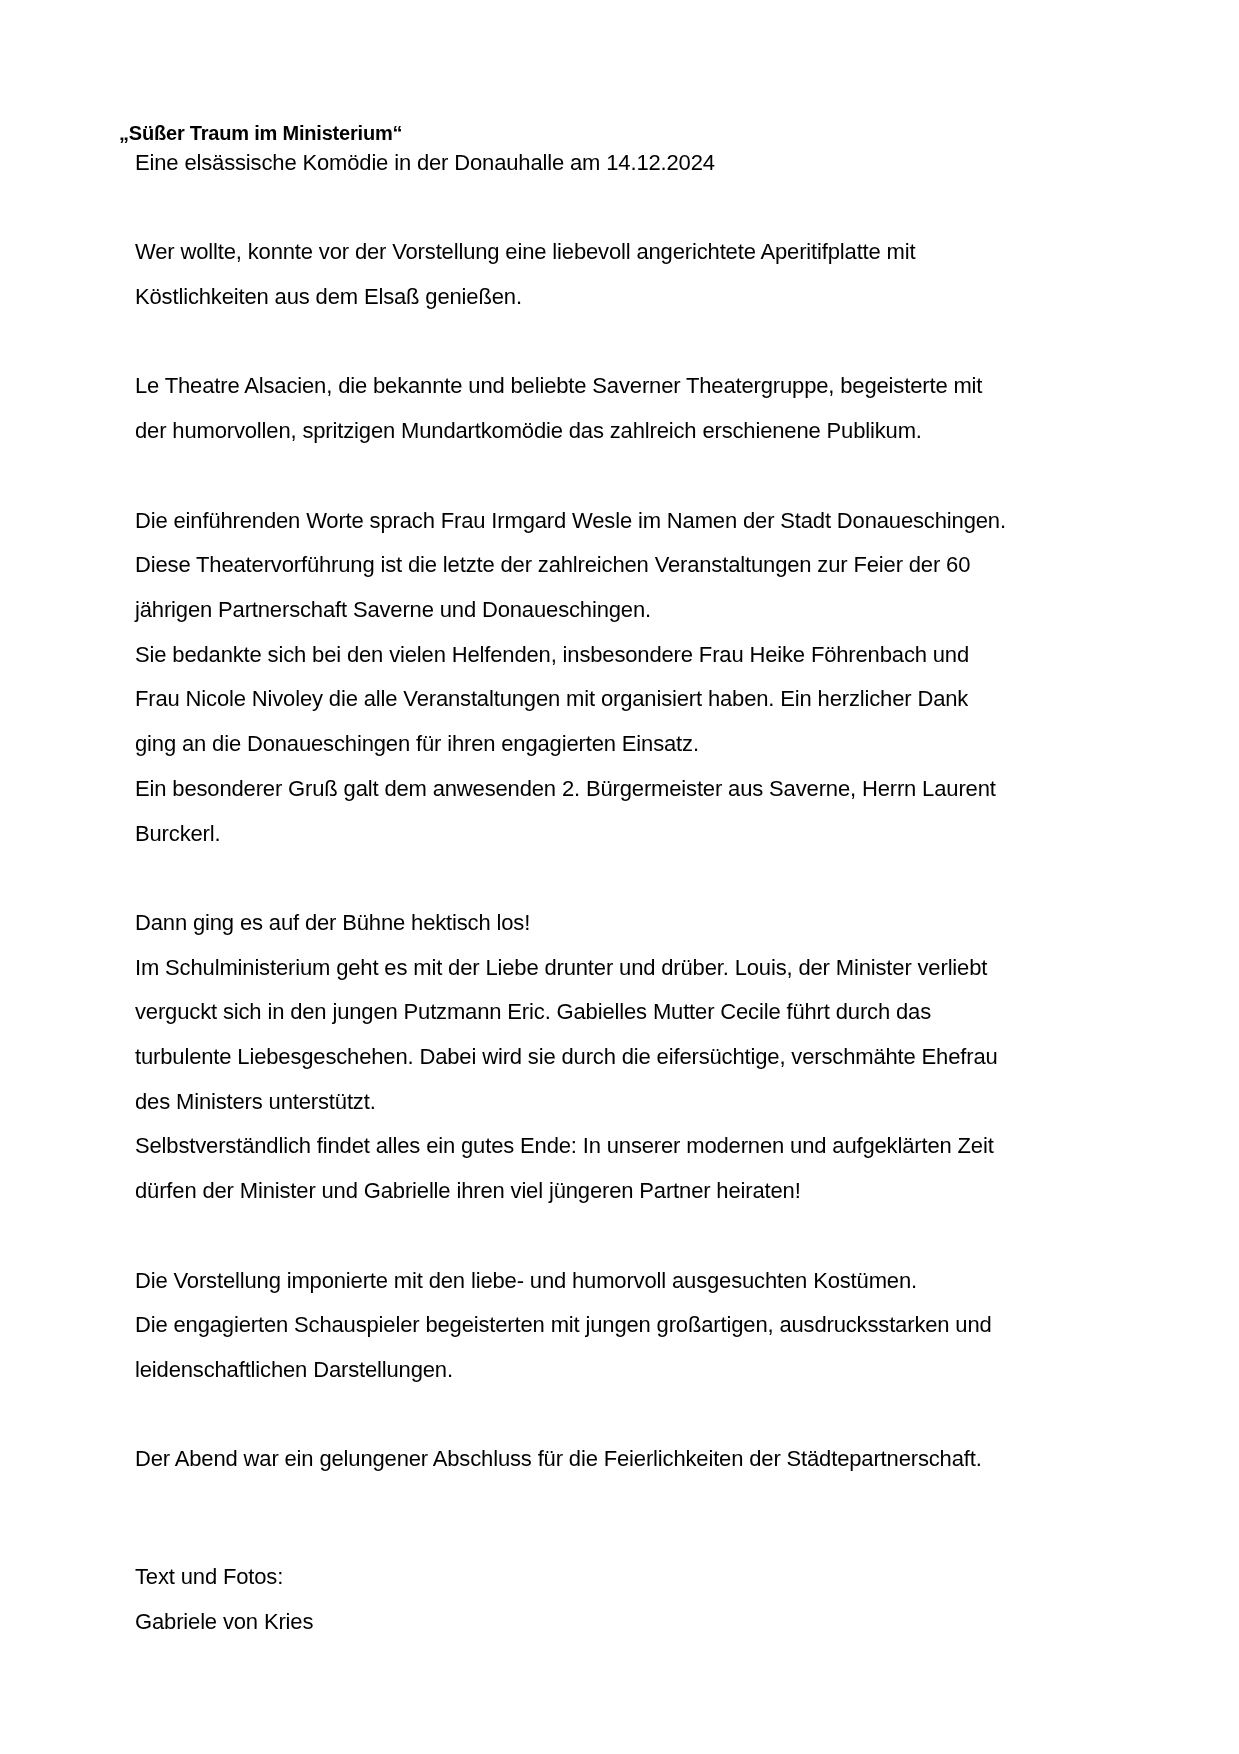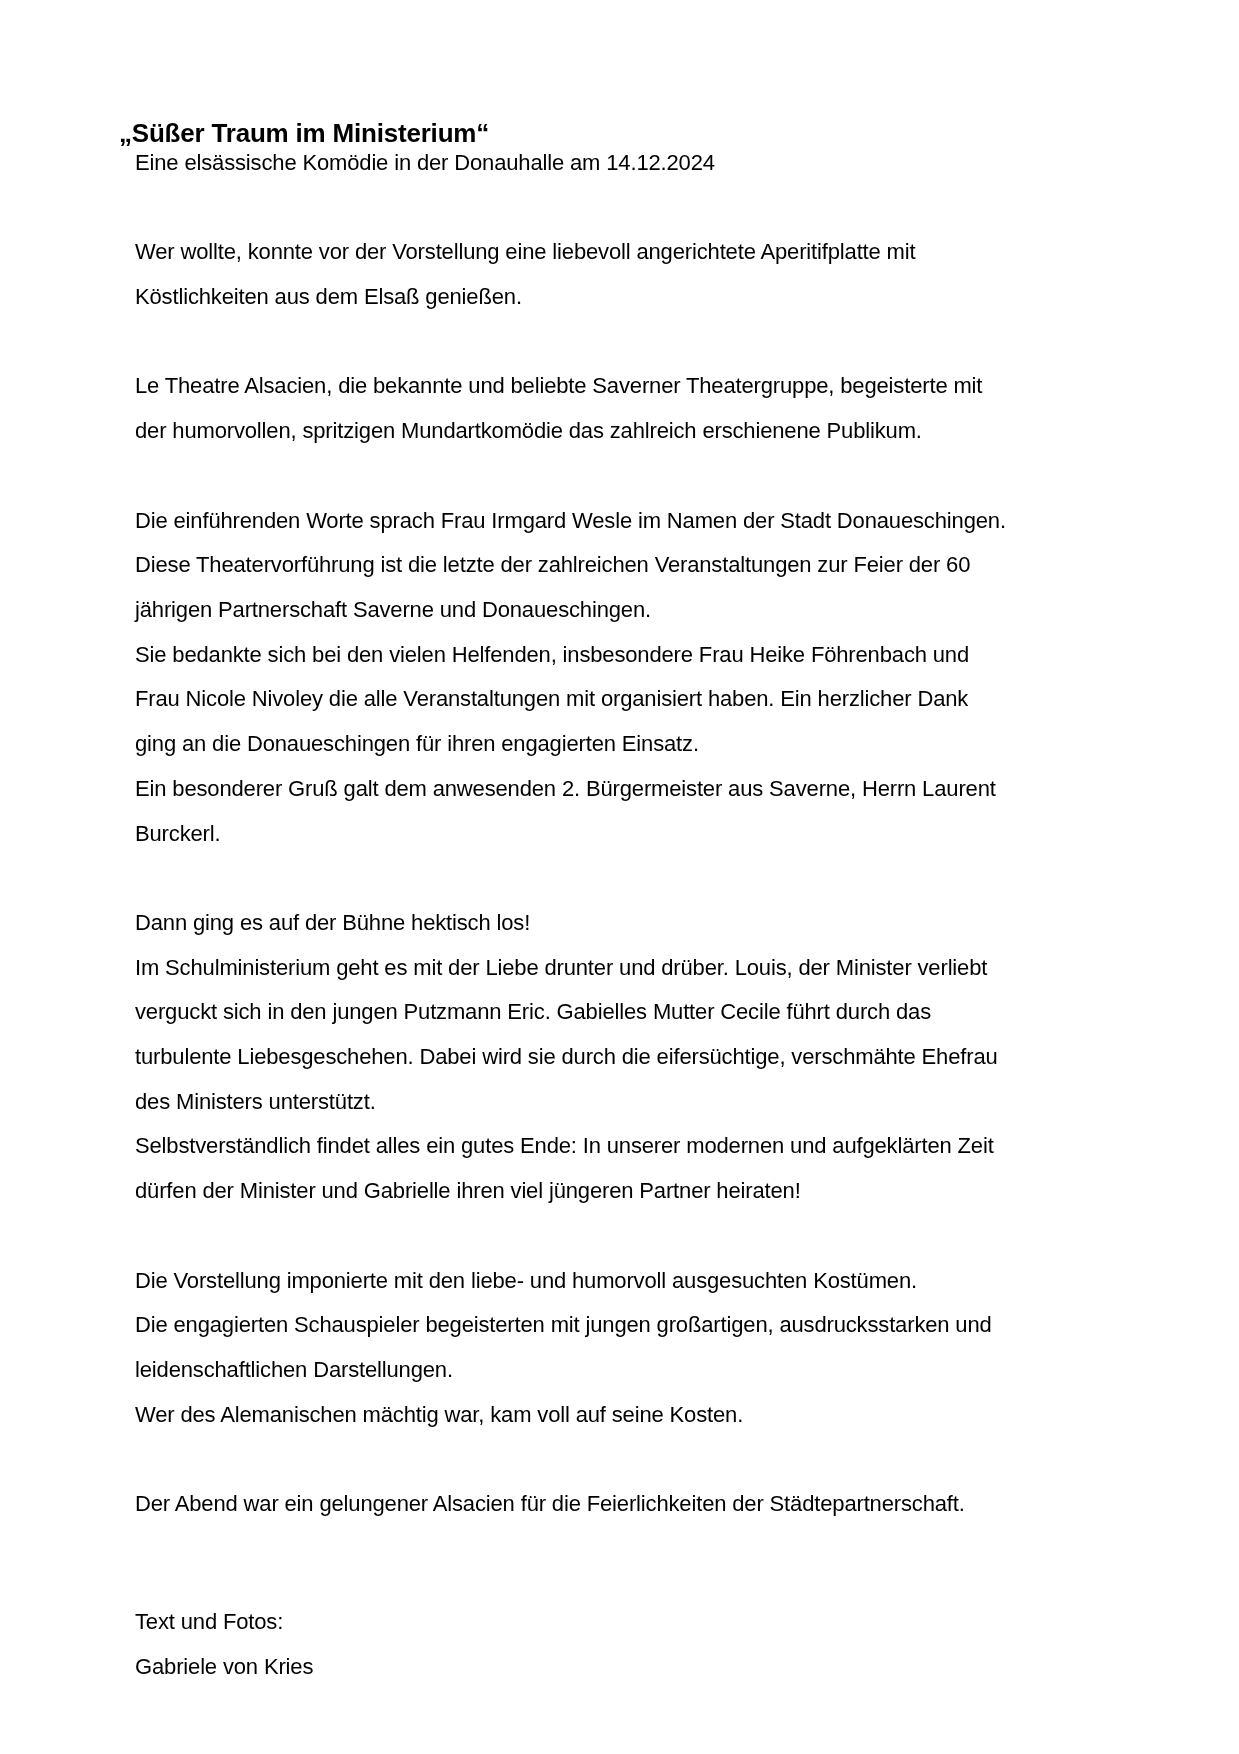--- a/index.html
+++ b/index.html
@@ -15,21 +15,21 @@
       font-family: "Liberation Sans", sans-serif;
       color: #000000;
     }
     .page {
       position: absolute;
       left: 119px;
       top: 118px;
       width: 1010px;
     }
     .title {
-      font-size: 26px;
+      font-size: 20px;
       font-weight: bold;
       line-height: 30px;
       margin: 0;
       letter-spacing: -0.2px;
     }
     .line {
       font-size: 22px;
       line-height: 28.7px;
       margin: 16px;
       white-space: nowrap;
@@ -90,27 +90,26 @@
     <p class="line">Selbstverständlich findet alles ein gutes Ende: In unserer modernen und aufgeklärten Zeit</p>
     <p class="line">dürfen der Minister und Gabrielle ihren viel jüngeren Partner heiraten!</p>
   </div>
 
   <div class="blank"></div>
 
   <div>
     <p class="line">Die Vorstellung imponierte mit den liebe- und humorvoll ausgesuchten Kostümen.</p>
     <p class="line">Die engagierten Schauspieler begeisterten mit jungen großartigen, ausdrucksstarken und</p>
     <p class="line">leidenschaftlichen Darstellungen.</p>
-    <p class="line">Wer des Alemanischen mächtig war, kam voll auf seine Kosten.</p>
   </div>
 
   <div class="blank"></div>
 
   <div>
-    <p class="line">Der Abend war ein gelungener Alsacien für die Feierlichkeiten der Städtepartnerschaft.</p>
+    <p class="line">Der Abend war ein gelungener Abschluss für die Feierlichkeiten der Städtepartnerschaft.</p>
   </div>
 
   <div class="blank2"></div>
 
   <div>
     <p class="line">Text und Fotos:</p>
     <p class="line">Gabriele von Kries</p>
   </div>
 </div>
 

